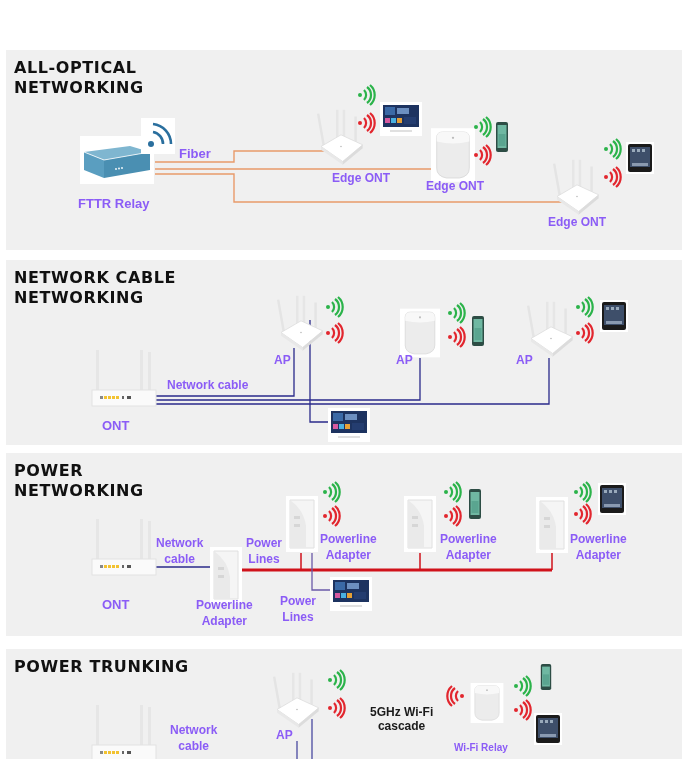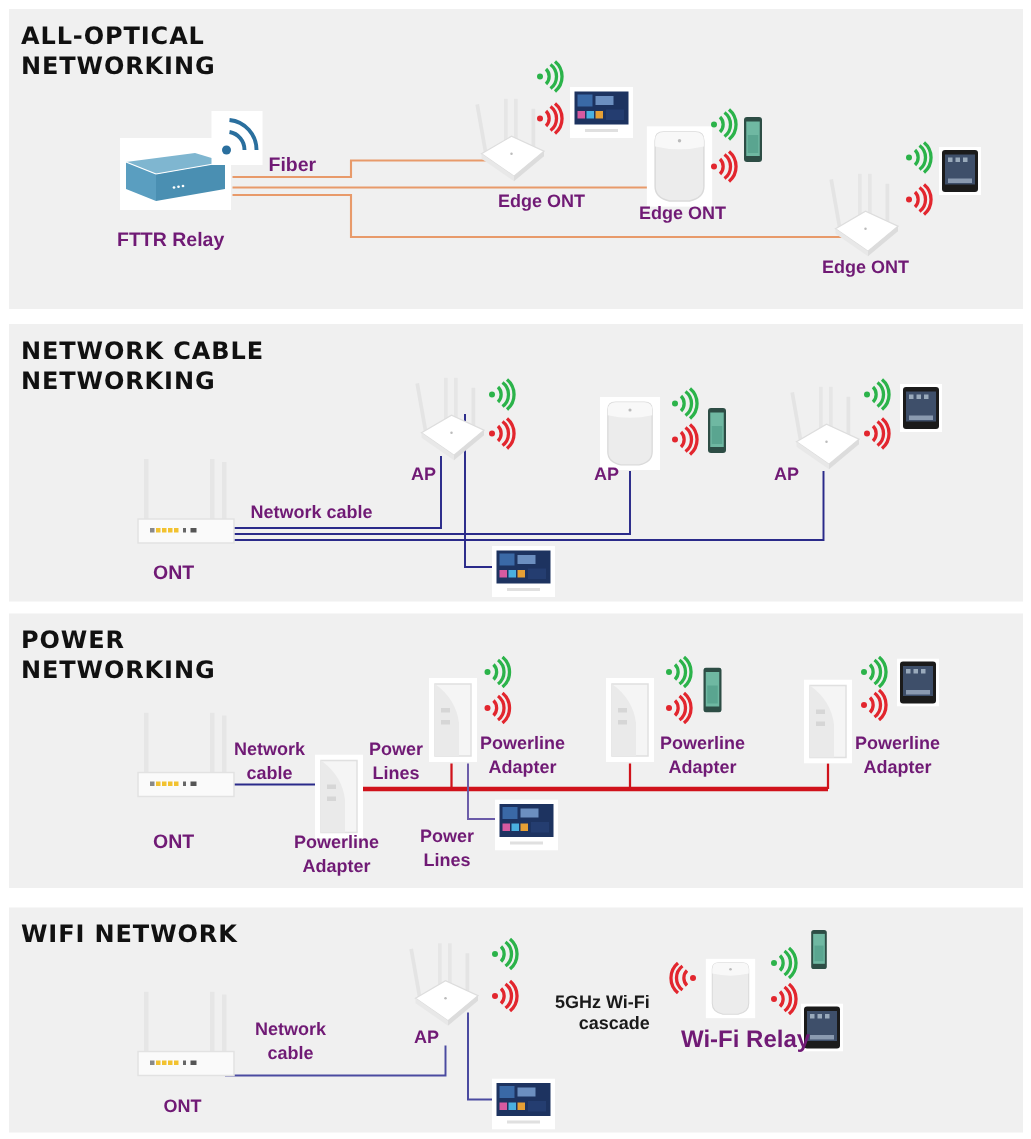--- a/index.html
+++ b/index.html
@@ -1,21 +1,21 @@
 <!DOCTYPE html>
 <html><head>
 <meta charset="utf-8">
 <style>
   * { box-sizing: border-box; margin: 0; padding: 0; }
   html, body { width: 687px; height: 759px; background: #ffffff; overflow: hidden; }
   body { position: relative; font-family: "Liberation Sans", sans-serif; }
-  .panel { position: absolute; left: 6px; width: 676px; background: #f0f0f0; }
+  .panel { position: absolute; left: 6px; width: 676px; background: #f0f0f0; margin-top: 44px; }
   .panel-title { position: absolute; left: 8px; top: 8px; font-family: "DejaVu Sans", sans-serif; font-weight: bold; font-size: 16px; line-height: 20px; color: #111; letter-spacing: 0.6px; white-space: pre-line; }
-  .lbl { position: absolute; font-weight: bold; font-size: 13px; color: #701a75; line-height: 16px; text-align: center; white-space: pre-line; }
-  .lbl-dark { color: #1a1a1a; font-size: 12px; line-height: 14px; text-align: right; }
+  .lbl { position: absolute; font-weight: bold; font-size: 13px; color: #8b5cf6; line-height: 16px; text-align: center; white-space: pre-line; }
+  .lbl-dark { color: #1a1a1a; font-size: 12px; line-height: 14px; }
   svg.wires { position: absolute; left: 0; top: 0; width: 676px; overflow: visible; pointer-events: none; }
   .dev { position: absolute; }
   .sig { position: absolute; width: 22px; height: 22px; }
 </style>
 </head>
 <body>
 
 <svg width="0" height="0" style="position:absolute">
   <defs>
     <symbol id="sig-green" viewBox="0 0 22 22">
@@ -311,21 +311,21 @@
       <use href="#sig-red"></use>
     </svg>
   <svg class="dev" style="left:592px;top:30px;" width="28" height="32">
       <use href="#tablet"></use>
     </svg>
   <div class="lbl" style="left:564px;top:78px;font-size:12px;">Powerline
 Adapter</div>
 </div>
 
 <div class="panel" style="top:605px;height:150px;">
-  <div class="panel-title">WIFI NETWORK</div>
+  <div class="panel-title">POWER TRUNKING</div>
 
   <svg class="wires" height="150">
     <g stroke="#4a4aa0" stroke-width="1.3" fill="none">
       <polyline points="144,112 291,112 291,92"></polyline>
       <polyline points="306,70 306,128 322,128"></polyline>
     </g>
   </svg>
 
   <svg class="dev" style="left:84px;top:56px;" width="70" height="60">
       <use href="#ont"></use>
@@ -362,14 +362,14 @@
     </svg>
   <svg class="sig" style="left:506px;top:50px;">
       <use href="#sig-red"></use>
     </svg>
   <svg class="dev" style="left:533px;top:15px;" width="14" height="26">
       <use href="#phone"></use>
     </svg>
   <svg class="dev" style="left:528px;top:64px;" width="28" height="32">
       <use href="#tablet"></use>
     </svg>
-  <div class="lbl" style="left:448px;top:81px;font-size:16px;">Wi-Fi Relay</div>
+  <div class="lbl" style="left:448px;top:91px;font-size:10px;">Wi-Fi Relay</div>
 </div>
 
 </body></html>

